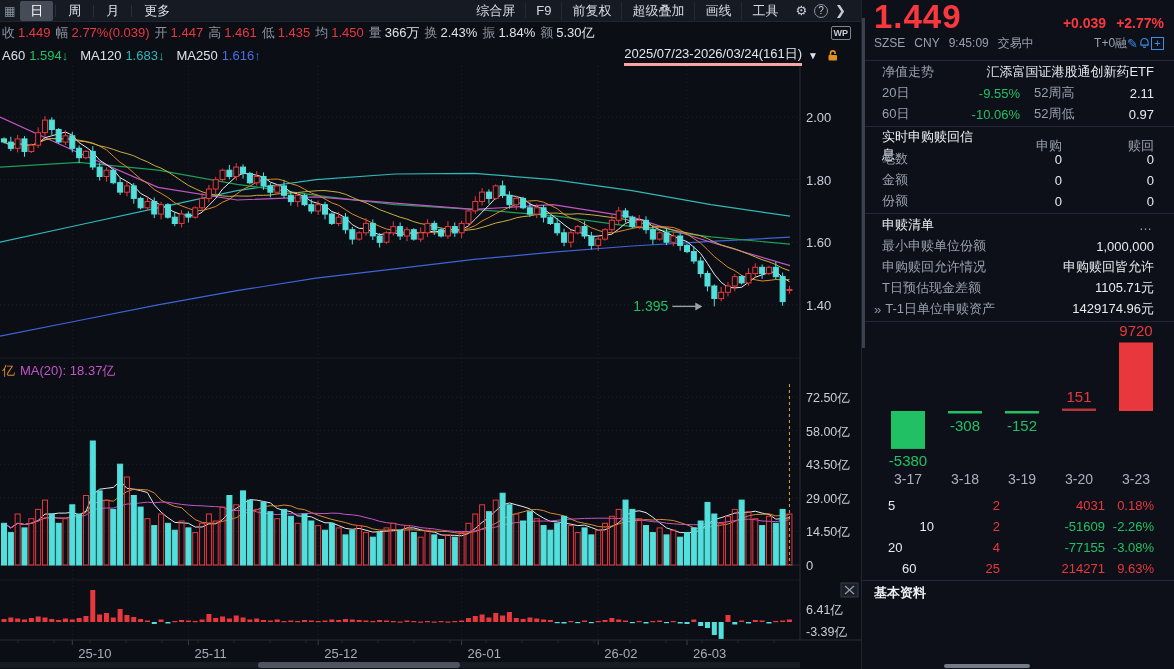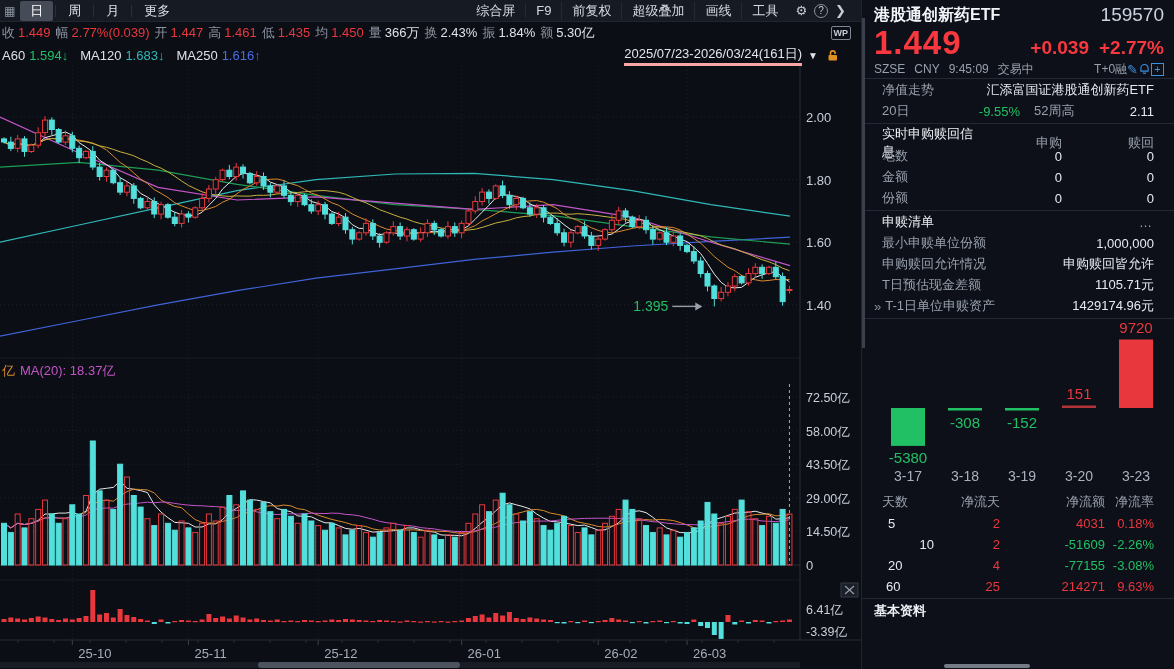--- a/index.html
+++ b/index.html
@@ -32,24 +32,24 @@
 .drange{margin-left:auto;color:#e2e6ec;border-bottom:3px solid #fca5a5;cursor:pointer}
 .caret{color:#dfe3ea;font-size:10px;margin:0 4px 0 2px}
 svg{display:block}
 .panel{width:313px;background:#0d1019;border-left:1px solid #20262f;position:relative}
 .p-scroll{position:absolute;left:0;top:18px;width:3px;height:330px;background:#3a414d}
 .hdr{display:flex;justify-content:space-between;align-items:flex-end;padding:4px 10px 0 12px}
 .p-name{font-size:16px;font-weight:bold;color:#f2f4f8}
 .p-code{font-size:19px;color:#ccd3de}
 .price-line{display:flex;justify-content:space-between;align-items:baseline;padding:0 10px 0 12px}
 .p-price{font-size:33px;font-weight:bold;color:#f8383e;letter-spacing:1px;line-height:1.02}
-.p-chg{font-size:19px;font-weight:bold;color:#f8383e}
+.p-chg{font-size:14px;font-weight:bold;color:#f8383e}
 .p-chg span{margin-left:10px}
 .info-line{display:flex;align-items:center;gap:9px;color:#98a0ac;font-size:12px;
-           padding:1px 10px 0 12px;border-bottom:1px solid #222835}
+           padding:1px 10px 8px 12px;border-bottom:1px solid #222835}
 .t0grp{margin-left:auto;display:flex;align-items:center;}
 .pencil{color:#3d8fe0;font-size:13px;cursor:pointer}
 .plusbox{display:inline-block;width:13px;height:13px;border:1px solid #3d8fe0;color:#3d8fe0;
          font-size:11px;line-height:11px;text-align:center;cursor:pointer}
 .sec{border-bottom:1px solid #222835;padding:1px 8px}
 .prow{display:flex;align-items:center;height:21px;padding:0 12px}
 .lbl{color:#98a0ac}
 .val{margin-left:auto;color:#e6eaf0}
 .bold{font-weight:normal;color:#eef1f5}
 .prow4{display:grid;grid-template-columns:46px 92px 76px 1fr;align-items:center;height:21px;padding:0 12px}
@@ -672,24 +672,20 @@
         <rect x="258" y="596" width="202" height="6" rx="3" fill="#4d545f"></rect>
         <rect x="841" y="517" width="17" height="14" fill="#1a1f29" stroke="#343b46"></rect>
         <line x1="845" y1="520" x2="854" y2="528" stroke="#9aa0aa" stroke-width="1.2"></line>
         <line x1="845" y1="528" x2="854" y2="520" stroke="#9aa0aa" stroke-width="1.2"></line>
       </svg>
   </div>
 
   <div class="panel">
     <div class="p-scroll"></div>
 
-    <div class="hdr">
-      <span class="p-name">港股通创新药ETF</span>
-      <span class="p-code">159570</span>
-    </div>
     <div class="price-line">
       <span class="p-price">1.449</span>
       <span class="p-chg"><span>+0.039</span><span>+2.77%</span></span>
     </div>
     <div class="info-line">
       <span>SZSE</span>
       <span>CNY</span>
       <span>9:45:09</span>
       <span>交易中</span>
       <span class="t0grp">
@@ -706,20 +702,26 @@
     <div class="sec">
       <div class="prow">
         <span class="lbl">净值走势</span>
         <span class="val">汇添富国证港股通创新药ETF</span>
       </div>
       <div class="prow4">
         <span class="lbl">20日</span>
         <span class="ra down">-9.55%</span>
         <span class="lbl" style="padding-left:14px">52周高</span>
         <span class="ra val">2.11</span>
+      </div>
+      <div class="prow4">
+        <span class="lbl">60日</span>
+        <span class="ra down">-10.06%</span>
+        <span class="lbl" style="padding-left:14px">52周低</span>
+        <span class="ra val">0.97</span>
       </div>
     </div>
 
     <div class="sec">
       <div class="prow3">
         <span class="bold">实时申购赎回信息</span>
         <span class="lbl ra">申购</span>
         <span class="lbl ra">赎回</span>
       </div>
       <div class="prow3">
@@ -778,45 +780,39 @@
           <text x="217" y="79.5" fill="#e8383d" font-size="15" text-anchor="middle">151</text>
           <text x="217" y="162" fill="#aab1bc" font-size="14" text-anchor="middle">3-20</text>
           <rect x="257" y="20.5" width="34" height="68.5" fill="#e8383d"></rect>
           <text x="274" y="13.5" fill="#e8383d" font-size="15" text-anchor="middle">9720</text>
           <text x="274" y="162" fill="#aab1bc" font-size="14" text-anchor="middle">3-23</text>
         </svg>
     </div>
 
     <div class="sec">
       <div class="frow">
-        <span class="fh">天数</span>
-        <span class="fh ra">净流天</span>
-        <span class="fh ra">净流额</span>
-        <span class="fh ra">净流率</span>
-      </div>
-      <div class="frow">
         <span class="val" style="margin-left:6px">5</span>
         <span class="ra up">2</span>
         <span class="ra up">4031</span>
         <span class="ra up">0.18%</span>
       </div>
       <div class="frow">
         <span class="val" style="">10</span>
         <span class="ra up">2</span>
         <span class="ra down">-51609</span>
         <span class="ra down">-2.26%</span>
       </div>
       <div class="frow">
         <span class="val" style="margin-left:6px">20</span>
         <span class="ra up">4</span>
         <span class="ra down">-77155</span>
         <span class="ra down">-3.08%</span>
       </div>
       <div class="frow">
-        <span class="val" style="margin-left:4px">60</span>
+        <span class="val" style="margin-left:20px">60</span>
         <span class="ra up">25</span>
         <span class="ra up">214271</span>
         <span class="ra up">9.63%</span>
       </div>
     </div>
 
     <div class="footer-row">基本资料</div>
     <div class="f-scroll"></div>
   </div>
 </div>

